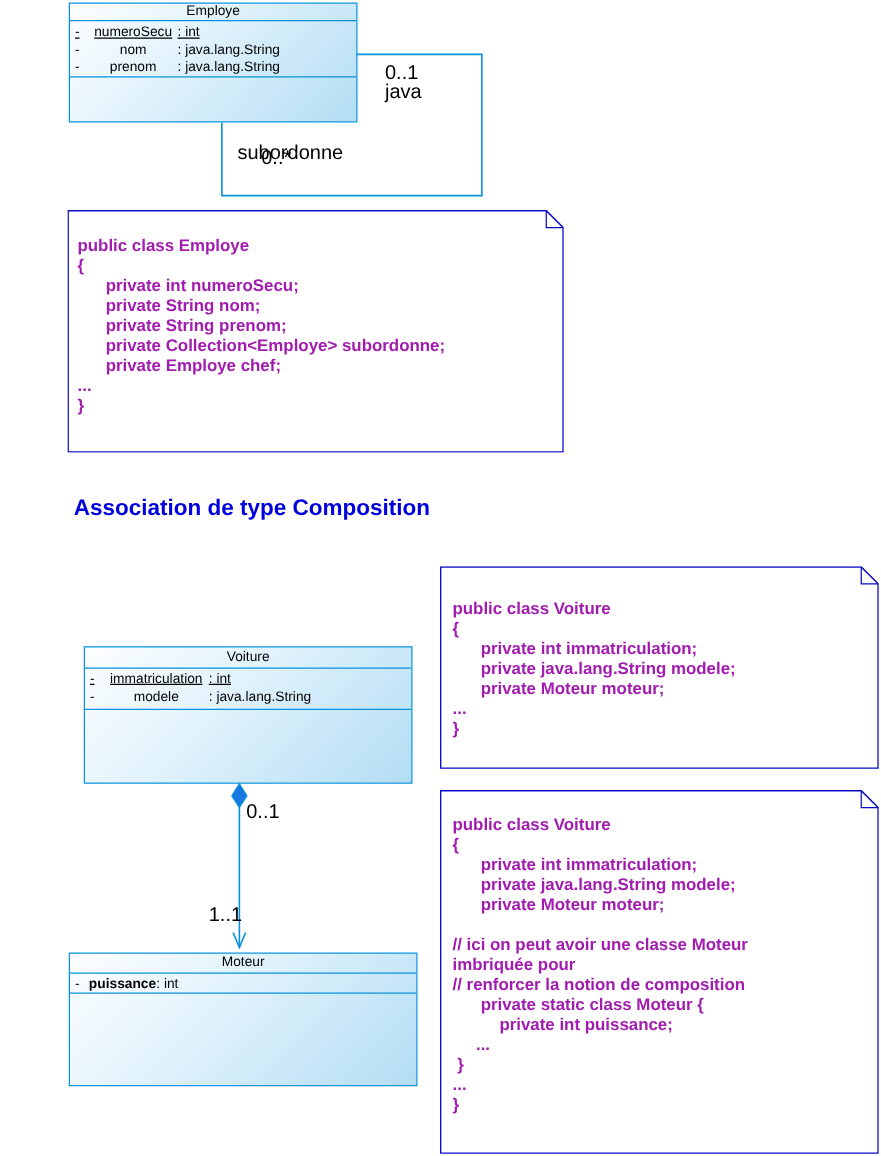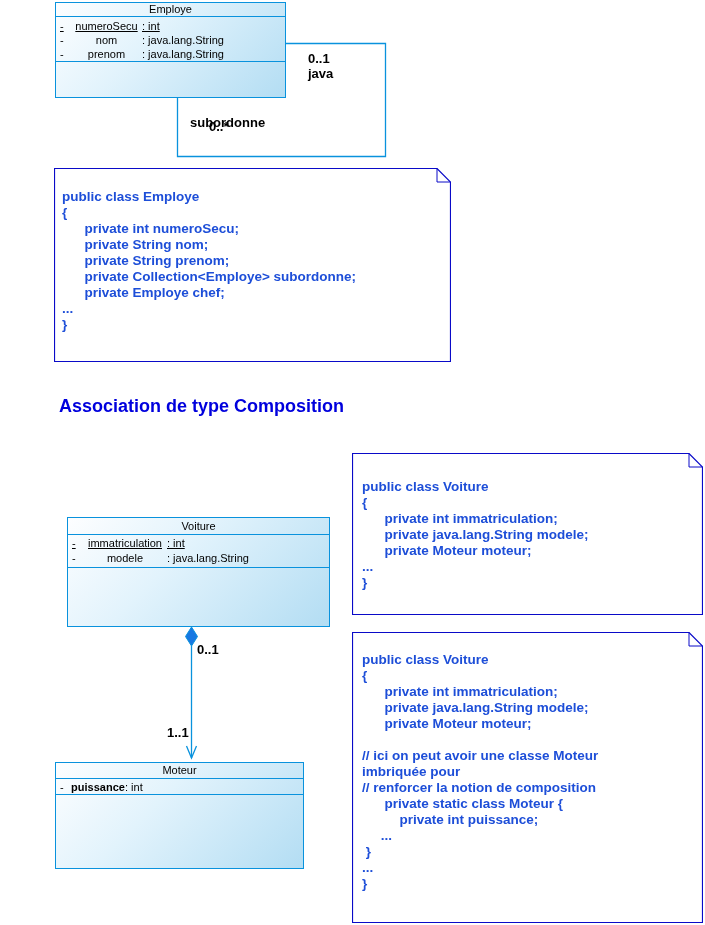--- a/index.html
+++ b/index.html
@@ -41,28 +41,28 @@
   #employe-box .uml-attrs{height:45px;}
   #employe-box .attr{line-height:14px;}
   #employe-box .an{width:71px;}
 
   #voiture-box{left:67px;top:517px;width:263px;height:110px;}
   #voiture-box .uml-title{height:17px;line-height:16px;}
   #voiture-box .uml-attrs{height:33px;padding-top:1px;}
   #voiture-box .attr{line-height:15px;}
   #voiture-box .an{width:84px;}
 
-  #moteur-box{left:55px;top:762px;width:249px;height:107px;}
+  #moteur-box{left:55px;top:762px;width:279px;height:107px;}
   #moteur-box .uml-title{height:16px;line-height:15px;}
   #moteur-box .uml-attrs{height:16px;padding-top:1px;}
   #moteur-box .attr{line-height:14px;}
   #moteur-box .an{width:54px;font-weight:bold;}
 
   
-  .lbl{position:absolute;font-size:13px;line-height:12px;color:#000;white-space:nowrap;font-weight:bold;}
+  .lbl{position:absolute;font-size:16px;line-height:12px;color:#000;white-space:nowrap;}
   #lbl-chef-mult{left:308px;top:53px;}
   #lbl-chef-role{left:308px;top:68px;}
   #lbl-sub-mult{left:209px;top:121px;}
   #lbl-sub-role{left:190px;top:117px;text-align:right;}
   #lbl-comp-whole{left:197px;top:644px;}
   #lbl-comp-part{left:167px;top:727px;}
 
   
   .heading{
     position:absolute;left:59px;top:396px;
@@ -70,21 +70,21 @@
     white-space:nowrap;
   }
 
   
   .note{position:absolute;}
   .note-outline{position:absolute;left:0;top:0;}
   .note-outline polygon{fill:#ffffff;stroke:var(--note-border,#0a0ac8);stroke-width:1.2;}
   .note-outline polyline{fill:none;stroke:var(--note-border,#0a0ac8);stroke-width:1;}
   .code{
     position:absolute;white-space:pre;
-    font-weight:bold;font-size:13.5px;line-height:16px;color:#1d4ed8;
+    font-weight:bold;font-size:13.5px;line-height:16px;color:#a21caf;
   }
   #note-employe{left:54px;top:168px;width:397px;height:194px;}
   #note-employe .code{left:8px;top:21px;}
   #note-voiture-1{left:352px;top:453px;width:351px;height:162px;}
   #note-voiture-1 .code{left:10px;top:26px;}
   #note-voiture-2{left:352px;top:632px;width:351px;height:291px;}
   #note-voiture-2 .code{left:10px;top:20px;}
 </style>
 </head>
 <body>

